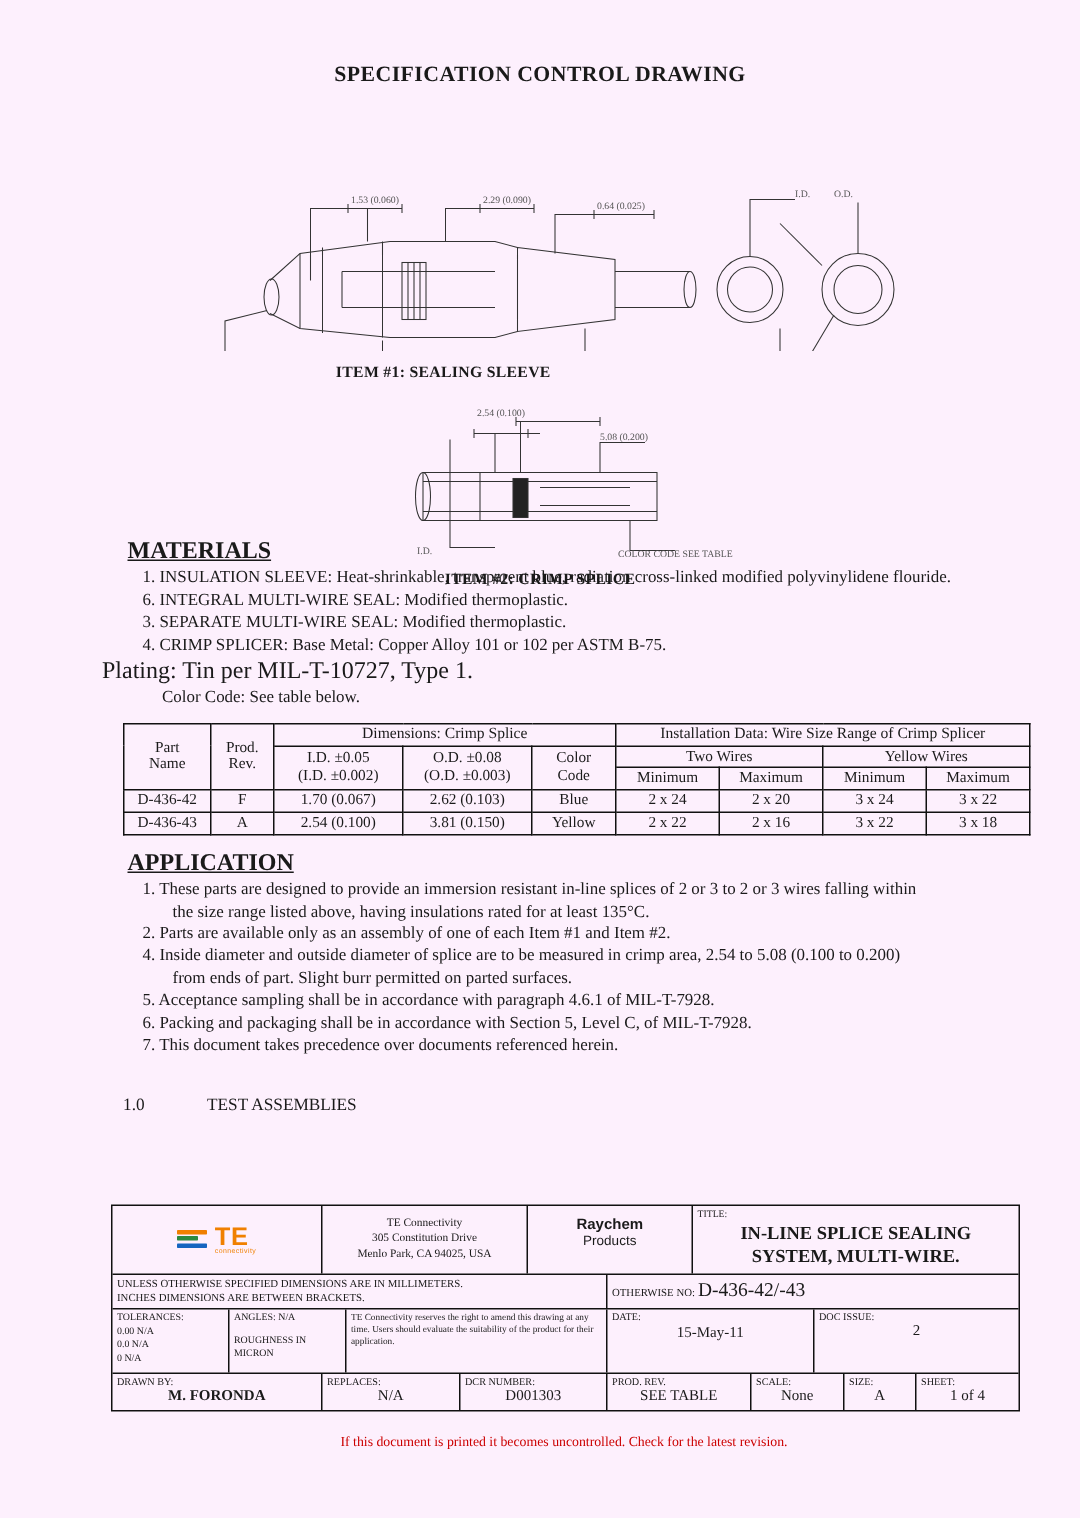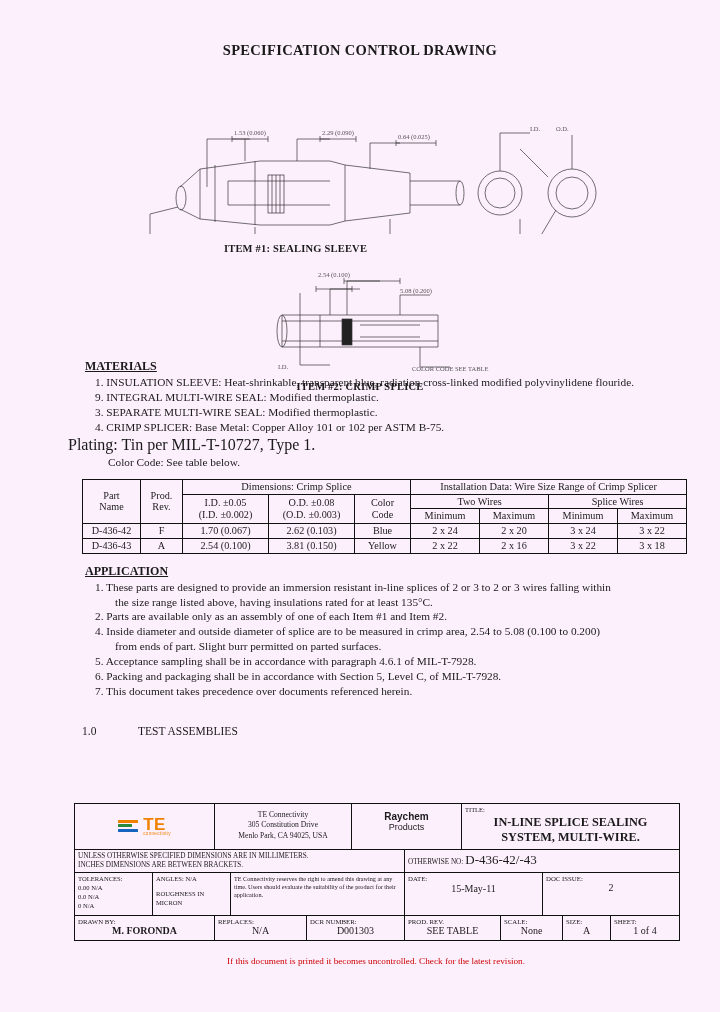--- a/index.html
+++ b/index.html
@@ -38,21 +38,21 @@
     text-align: center;
     font-weight: bold;
     font-size: 10.5px;
     letter-spacing: 0.2px;
   }
   svg.draw { display:block; }
 
   
   .sec-head {
     font-weight: bold;
-    font-size: 12px;
+    font-size: 16px;
     text-decoration: underline;
     margin: 2px 0 1px 85px;
   }
   ol.numlist {
     margin: 0 0 0 95px;
     padding: 0;
     list-style: none;
     font-size: 11.3px;
     line-height: 1.28;
   }
@@ -253,21 +253,21 @@
         <text x="412" y="108">COLOR CODE SEE TABLE</text>
       </g>
     </svg>
 
     <div class="fig-caption" style="position:absolute;left:0;top:314px;width:720px;">ITEM #2: CRIMP SPLICE</div>
   </div>
 
   <div class="sec-head">MATERIALS</div>
   <ol class="numlist">
     <li>1. INSULATION SLEEVE: Heat-shrinkable, transparent blue, radiation cross-linked modified polyvinylidene flouride.</li>
-    <li>9. INTEGRAL MULTI-WIRE SEAL: Modified thermoplastic.</li>
+    <li>6. INTEGRAL MULTI-WIRE SEAL: Modified thermoplastic.</li>
     <li>3. SEPARATE MULTI-WIRE SEAL: Modified thermoplastic.</li>
     <li>4. CRIMP SPLICER: Base Metal: Copper Alloy 101 or 102 per ASTM B-75.</li>
   </ol>
   <div class="indent1">Plating: Tin per MIL-T-10727, Type 1.</div>
   <div class="indent2">Color Code: See table below.</div>
 
   <table class="spec">
     <colgroup>
       <col style="width:58px">
         <col style="width:42px">
@@ -284,21 +284,21 @@
       <td rowspan="3">Part<br>Name</td>
       <td rowspan="3">Prod.<br>Rev.</td>
       <td colspan="3" class="grouphead">Dimensions: Crimp Splice</td>
       <td colspan="4" class="grouphead">Installation Data: Wire Size Range of  Crimp Splicer</td>
     </tr>
     <tr>
       <td rowspan="2">I.D. ±0.05<br>(I.D. ±0.002)</td>
       <td rowspan="2">O.D.  ±0.08<br>(O.D. ±0.003)</td>
       <td rowspan="2">Color<br>Code</td>
       <td colspan="2">Two Wires</td>
-      <td colspan="2">Splice Wires</td>
+      <td colspan="2">Yellow Wires</td>
     </tr>
     <tr>
       <td>Minimum</td>
       <td>Maximum</td>
       <td>Minimum</td>
       <td>Maximum</td>
     </tr>
     <tr>
       <td>D-436-42</td>
       <td>F</td>

